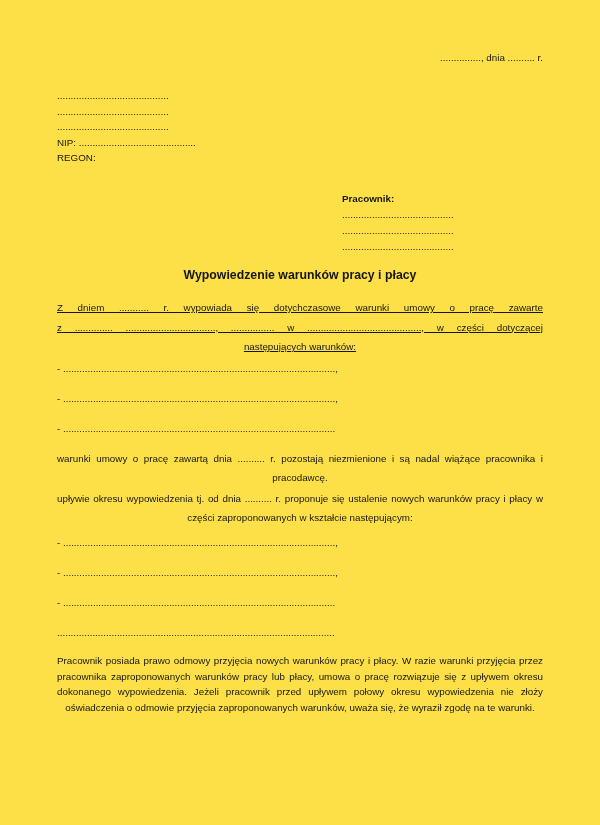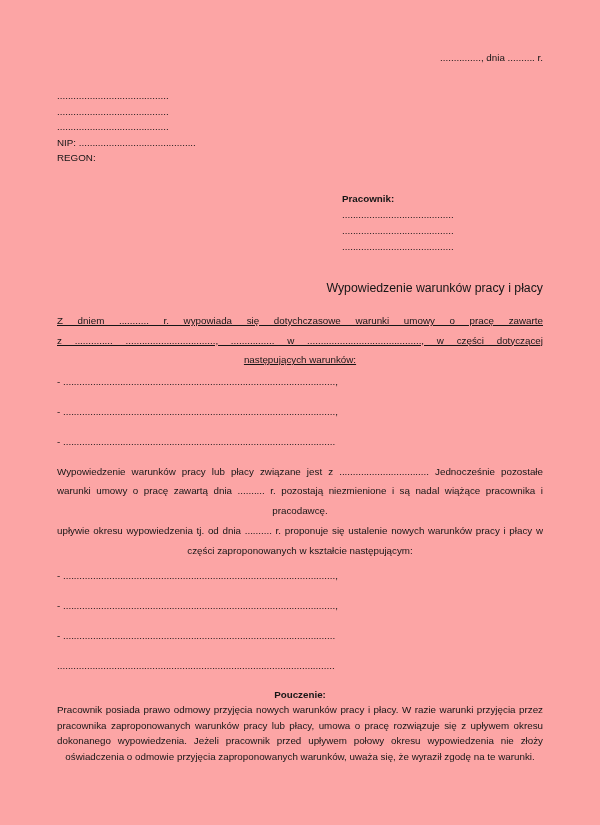--- a/index.html
+++ b/index.html
@@ -2,21 +2,21 @@
 <html lang="pl"><head>
 <meta charset="utf-8">
 <style>
   * { margin: 0; padding: 0; box-sizing: border-box; }
   html, body { background: #ffffff; }
   .page {
     position: relative;
     width: 600px;
     height: 825px;
     margin: 0 auto;
-    background: #fca5a5;
+    background: #fde047;
     color: #161616;
     font-family: "Liberation Sans", "DejaVu Sans", sans-serif;
     font-size: 9.8px;
     padding: 0 57px;
     overflow: hidden;
   }
   
   .date-line {
     padding-top: 52px;
     text-align: right;
@@ -24,24 +24,24 @@
   }
   
   .employer { margin-top: 24px; }
   .employer div { line-height: 15.6px; max-height: 15.6px; overflow: hidden; }
   
   .employee { margin-top: 25px; padding-left: 285px; }
   .employee div { line-height: 16px; max-height: 16px; overflow: hidden; }
   .bold { font-weight: bold; }
   
   .doc-title {
-    margin-top: 26px;
-    text-align: right;
+    margin-top: 13px;
+    text-align: center;
     font-size: 12.3px;
-    font-weight: normal;
+    font-weight: bold;
     line-height: 15px;
   }
   
   .p-body div { line-height: 19.6px; max-height: 19.6px; overflow: hidden; }
   .p-tight div { line-height: 15.5px; max-height: 15.5px; overflow: hidden; }
   .jl { text-align: justify; text-align-last: justify; }
   .ll { text-align: center; }
   
   .cond-line {
     line-height: 19.6px;
@@ -92,38 +92,36 @@
     <div class="ll">następujących warunków:</div>
   </div>
 
   <div class="g-old">
     <div class="cond-line">- ....................................................................................................,</div>
     <div class="cond-line">- ....................................................................................................,</div>
     <div class="cond-line">- ....................................................................................................</div>
   </div>
 
   <div class="p-body m-reason">
-    <div class="jl">Wypowiedzenie warunków pracy lub płacy związane jest z ................................. Jednocześnie pozostałe</div>
     <div class="jl">warunki umowy o pracę zawartą dnia .......... r. pozostają niezmienione i są nadal wiążące pracownika i</div>
     <div class="ll">pracodawcę.</div>
   </div>
 
   <div class="p-body m-period">
     <div class="jl">upływie okresu wypowiedzenia tj. od dnia .......... r. proponuje się ustalenie nowych warunków pracy i płacy w</div>
     <div class="ll">części zaproponowanych w kształcie następującym:</div>
   </div>
 
   <div class="g-new">
     <div class="cond-line">- ....................................................................................................,</div>
     <div class="cond-line">- ....................................................................................................,</div>
     <div class="cond-line">- ....................................................................................................</div>
     <div class="cond-line">......................................................................................................</div>
   </div>
 
-  <div class="advisory-heading">Pouczenie:</div>
 
   <div class="p-tight">
     <div class="jl">Pracownik posiada prawo odmowy przyjęcia nowych warunków pracy i płacy. W razie warunki przyjęcia przez</div>
     <div class="jl">pracownika zaproponowanych warunków pracy lub płacy, umowa o pracę rozwiązuje się z upływem okresu</div>
     <div class="jl">dokonanego wypowiedzenia. Jeżeli pracownik przed upływem połowy okresu wypowiedzenia nie złoży</div>
     <div class="ll">oświadczenia o odmowie przyjęcia zaproponowanych warunków, uważa się, że wyraził zgodę na te warunki.</div>
   </div>
 
 </div>
 

